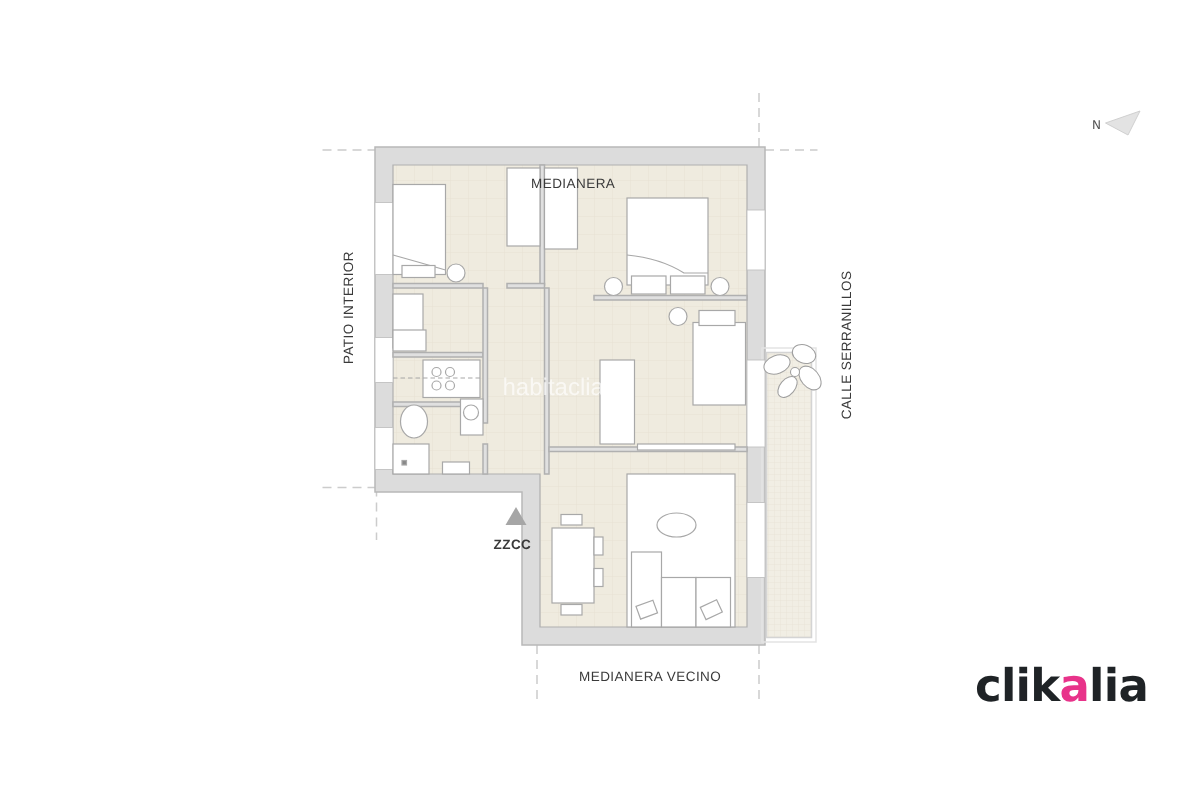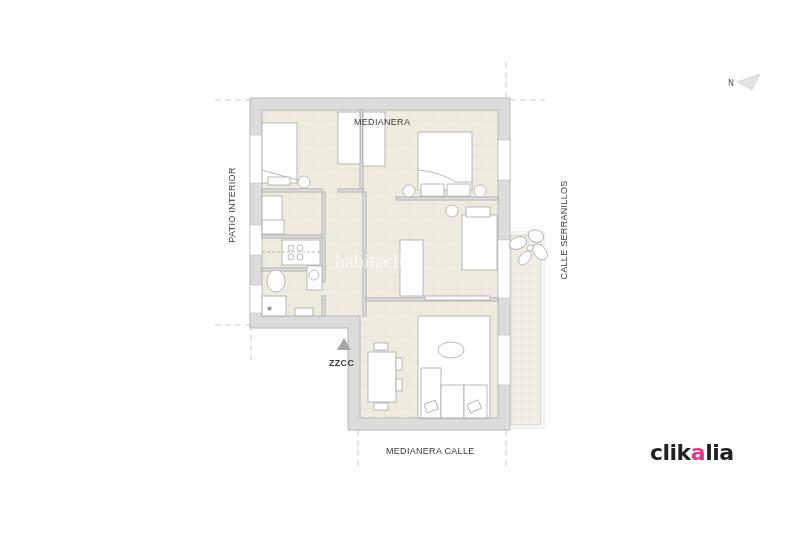--- a/index.html
+++ b/index.html
@@ -3,23 +3,23 @@
   <meta charset="utf-8">
   <style>
     html, body { margin: 0; padding: 0; }
     body {
       width: 800px; height: 533px; background: #ffffff; position: relative; overflow: hidden;
       font-family: "Liberation Sans", "DejaVu Sans", sans-serif; color: #333333;
     }
     .abs { position: absolute; }
     .label { font-size: 9px; letter-spacing: 0.3px; color: #3a3a3a; white-space: nowrap; }
     .vlabel { transform-origin: center; transform: rotate(-90deg); }
-    .logo { font-family: "DejaVu Sans", sans-serif; font-weight: bold; font-size: 22px; color: #1f2326; letter-spacing: -0.5px; }
+    .logo { font-family: "DejaVu Sans", sans-serif; font-weight: bold; font-size: 30px; color: #1f2326; letter-spacing: -0.5px; }
     .logo .accent { color: #e8338a; }
-    .watermark { font-size: 20px; color: rgba(255,255,255,0.65); font-family: Liberation Serif, serif; text-align: right; }
+    .watermark { font-size: 16px; color: rgba(255,255,255,0.65); font-family: Liberation Sans, sans-serif; text-align: right; }
   </style>
 </head>
 <body>
 
 <svg class="abs" style="left:0;top:0" width="800" height="533">
   <g stroke="#cccccc" stroke-width="1" stroke-dasharray="6,4" fill="none">
     <line x1="215" y1="100" x2="250" y2="100"></line>
     <line x1="510" y1="100" x2="545" y2="100"></line>
     <line x1="506" y1="62" x2="506" y2="100"></line>
     <line x1="215" y1="325" x2="250" y2="325"></line>
@@ -151,20 +151,20 @@
 
   <g>
     <polygon points="737,82 760,74 752,90" fill="#e3e3e3" stroke="#cccccc" stroke-width="0.6"></polygon>
     <text x="728" y="86" font-size="8" fill="#555555" font-family="DejaVu Sans, sans-serif">N</text>
   </g>
 </svg>
 
 <div class="abs watermark" style="left:335px;top:250px;">habitaclia</div>
 
 <div class="abs label" style="left:354px;top:69px;margin-top:48px;">MEDIANERA</div>
-<div class="abs label" style="left:386px;top:446px;">MEDIANERA CALLE</div>
+<div class="abs label" style="left:386px;top:446px;">MEDIANERA VECINO</div>
 <div class="abs label vlabel" style="left:192px;top:200px;width:80px;text-align:center;">PATIO INTERIOR</div>
 <div class="abs label vlabel" style="left:514px;top:225px;width:100px;text-align:center;">CALLE SERRANILLOS</div>
 <div class="abs label" style="left:329px;top:358px;font-weight:bold;">ZZCC</div>
 
 <div class="abs logo" style="left:650px;top:440px;">
   <span>clik</span><span class="accent">a</span><span>lia</span>
 </div>
 
 </body></html>

